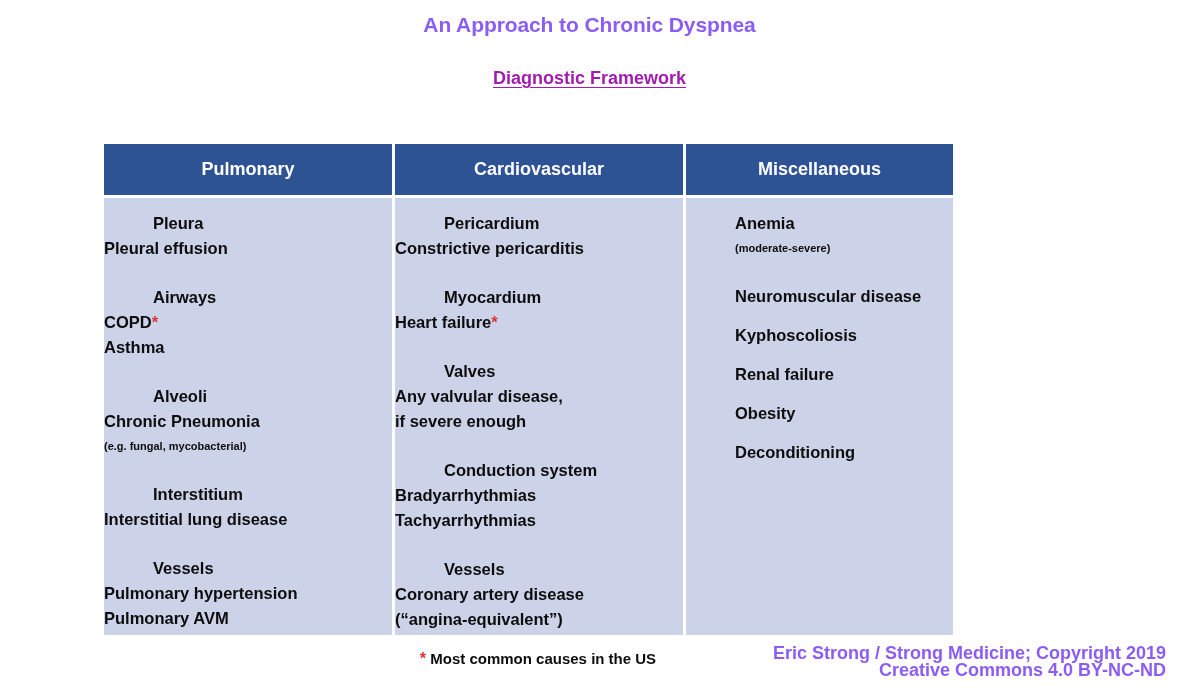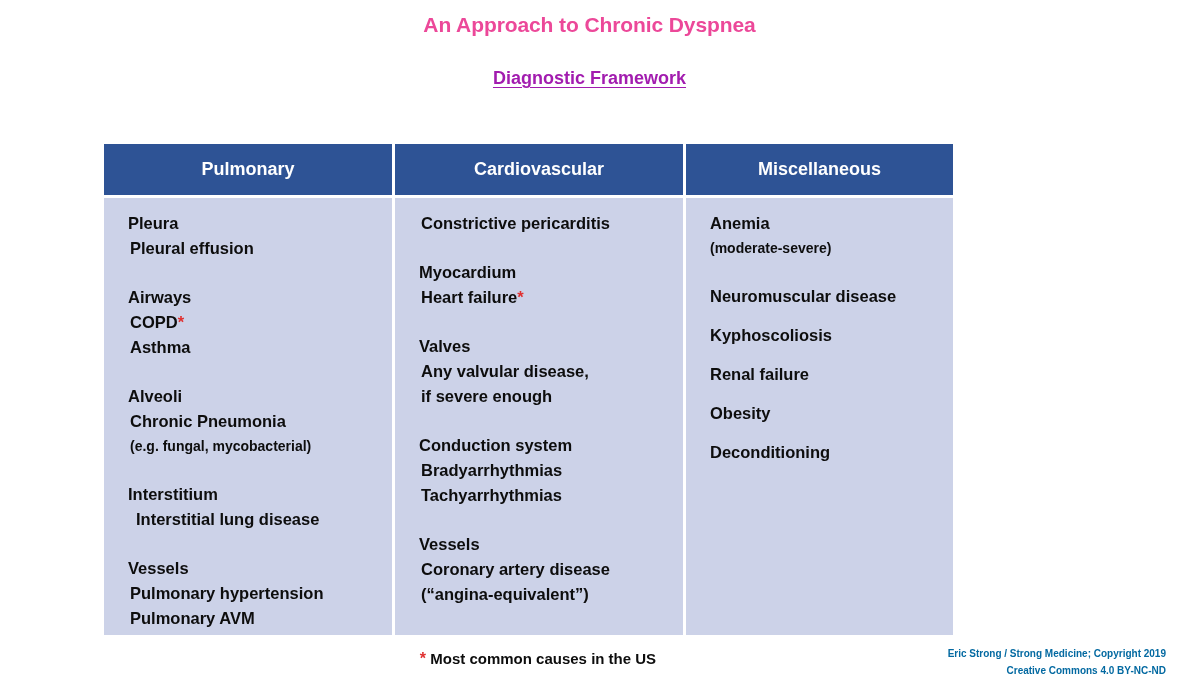--- a/index.html
+++ b/index.html
@@ -19,21 +19,21 @@
   
   .slide-title {
     position: absolute;
     top: 13px;
     left: 0;
     width: 1179px;
     text-align: center;
     font-size: 21px;
     font-weight: bold;
     letter-spacing: -0.1px;
-    color: #ec4899;
+    color: #8b5cf6;
   }
   .slide-subtitle {
     position: absolute;
     top: 68px;
     left: 0;
     width: 1179px;
     text-align: center;
     font-size: 18px;
     font-weight: bold;
     color: #a21caf;
@@ -91,25 +91,25 @@
   .entry-group {
     margin-bottom: 0;
   }
   .line {
     font-size: 16.5px;
     font-weight: bold;
     line-height: 25px;
     color: #0d0d0d;
     white-space: nowrap;
   }
-  .lvl-0 { padding-left: 24px; }
-  .lvl-1 { padding-left: 26px; }
-  .lvl-2 { padding-left: 32px; }
+  .lvl-0 { padding-left: 24px; margin-left: 25px; }
+  .lvl-1 { }
+  .lvl-2 { }
   .small {
-    font-size: 14px;
+    font-size: 11px;
     line-height: 24px;
   }
   .spacer-sm { height: 14px; }
   .spacer-md { height: 24px; }
 
   .star {
     color: #E03030;
     font-weight: bold;
   }
 
@@ -124,24 +124,24 @@
     font-weight: bold;
     color: #0d0d0d;
   }
   .footnote .star { font-size: 16px; }
 
   .credits {
     position: absolute;
     top: 645px;
     right: 13px;
     text-align: right;
-    font-size: 10px;
+    font-size: 18px;
     font-weight: bold;
     line-height: 17px;
-    color: #0369a1;
+    color: #8b5cf6;
   }
 </style>
 </head>
 <body>
 
 <div class="slide-title">An Approach to Chronic Dyspnea</div>
 <div class="slide-subtitle"><span>Diagnostic Framework</span></div>
 
 <div class="framework-table">
   <div class="table-header-row">
@@ -177,20 +177,21 @@
           <div class="entry-group">
             <div class="line lvl-0">Vessels</div>
             <div class="line lvl-1"><span>Pulmonary hypertension</span></div>
             <div class="line lvl-1"><span>Pulmonary AVM</span></div>
           </div>
         </div>
       </div>
     <div class="col-body col-2">
         <div class="col-inner" id="col-1">
           <div class="entry-group">
+            <div class="line lvl-0">Pericardium</div>
             <div class="line lvl-1"><span>Constrictive pericarditis</span></div>
           </div>
           <div class="spacer-md"></div>
           <div class="entry-group">
             <div class="line lvl-0">Myocardium</div>
             <div class="line lvl-1"><span>Heart failure</span><span class="star">*</span></div>
           </div>
           <div class="spacer-md"></div>
           <div class="entry-group">
             <div class="line lvl-0">Valves</div>

